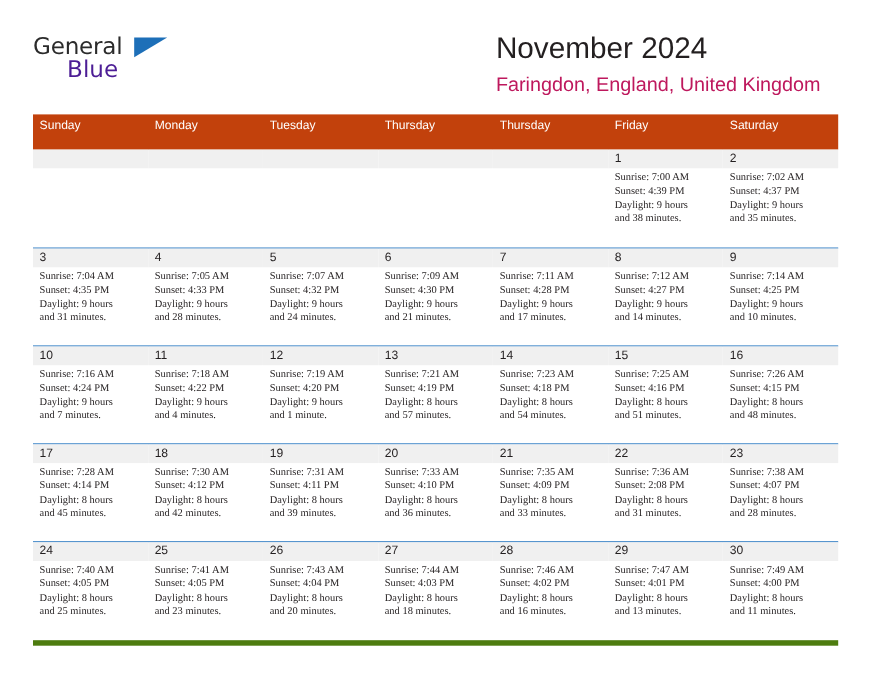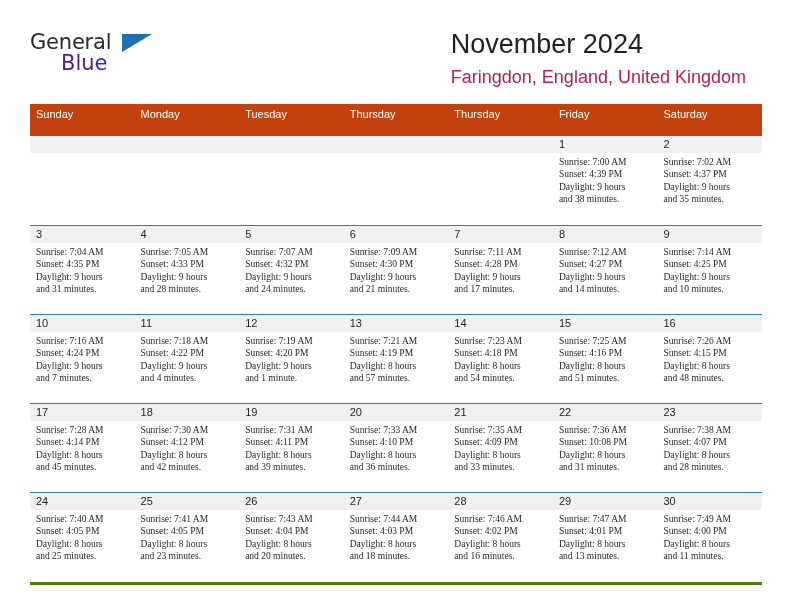--- a/index.html
+++ b/index.html
@@ -112,21 +112,21 @@
     display: flex;
     position: relative;
     border-top: 1px solid #2e7cc3;
     height: 88px;
   }
   .week.first {
     border-top: 0;
     height: 89px;
   }
   .week.last {
-    border-bottom: 3px solid #4d7c0f;
+    border-bottom: 5px solid #4d7c0f;
     height: 89px;
   }
   .day {
     flex: 1 1 0;
     position: relative;
     box-sizing: border-box;
     height: 100%;
   }
   .day-num {
     height: 17px;
@@ -389,21 +389,21 @@
           <div>Sunrise: 7:35 AM</div>
           <div>Sunset: 4:09 PM</div>
           <div>Daylight: 8 hours</div>
           <div>and 33 minutes.</div>
         </div>
       </div>
       <div class="day">
         <div class="day-num">22</div>
         <div class="day-info">
           <div>Sunrise: 7:36 AM</div>
-          <div>Sunset: 10:08 PM</div>
+          <div>Sunset: 2:08 PM</div>
           <div>Daylight: 8 hours</div>
           <div>and 31 minutes.</div>
         </div>
       </div>
       <div class="day">
         <div class="day-num">23</div>
         <div class="day-info">
           <div>Sunrise: 7:38 AM</div>
           <div>Sunset: 4:07 PM</div>
           <div>Daylight: 8 hours</div>

